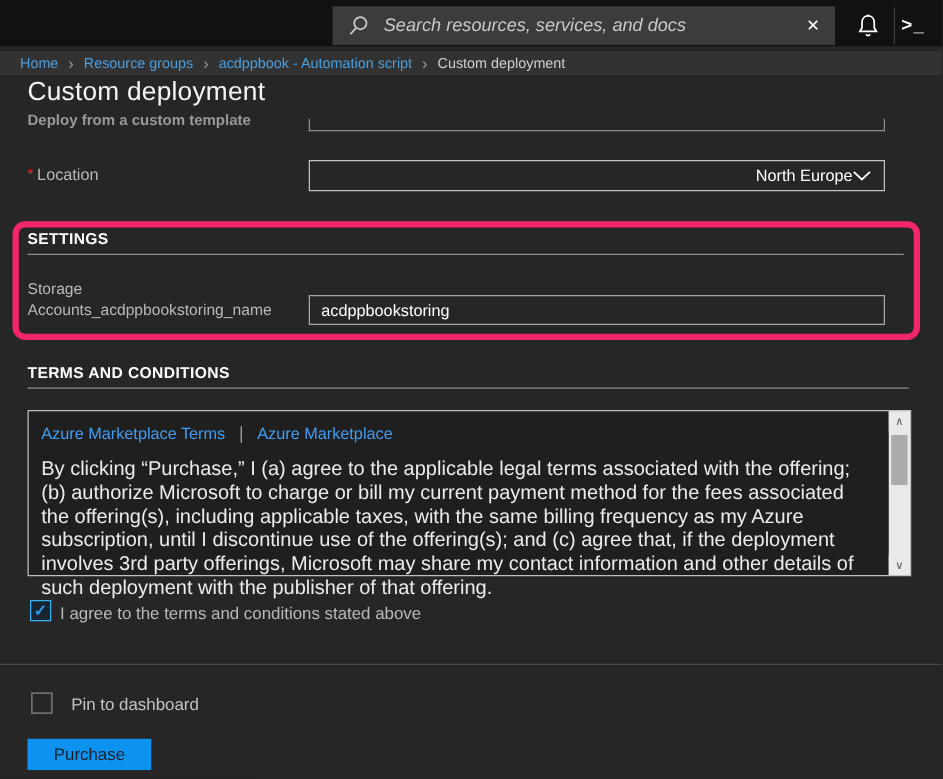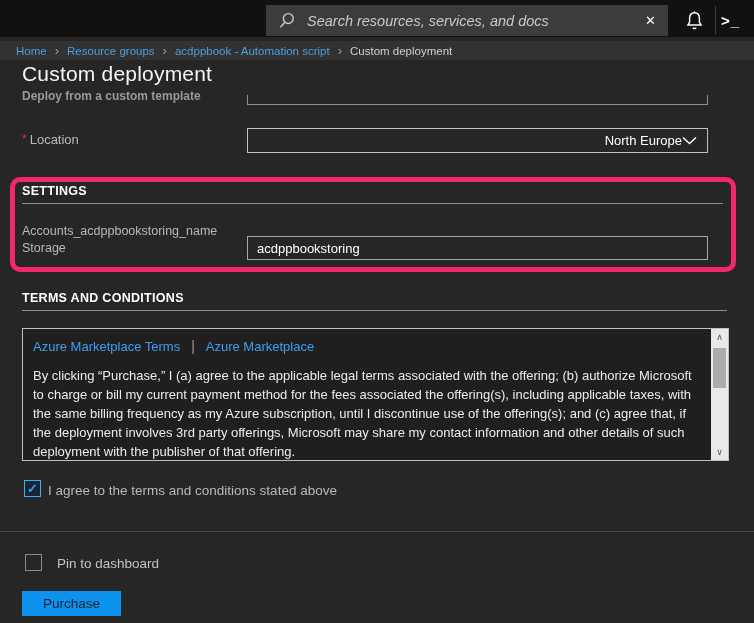--- a/index.html
+++ b/index.html
@@ -87,21 +87,21 @@
   
   .terms-box {
     left:22px; top:328px; width:707px; height:133px;
     background:#1f1f1f; border:1px solid #c0c0c0;
   }
   .terms-links { position:absolute; left:10px; top:9px; display:flex; align-items:center; font-size:13px; }
   .terms-link { color:#3f9ef2; text-decoration:none; cursor:pointer; }
   .terms-link-sep { color:#9a9a9a; margin:0 11px; font-size:14px; }
   .terms-body {
     position:absolute; left:10px; top:37px; width:668px;
-    font-size:13px; line-height:19px; color:#ececec;
+    font-size:16px; line-height:19px; color:#ececec;
   }
   .vscrollbar {
     position:absolute; right:0; top:0; width:17px; height:131px; background:#e9e9e9;
   }
   .scroll-arrow {
     position:absolute; left:0; width:17px; height:16px; background:#e9e9e9;
     color:#555555; font-size:9px; display:flex; align-items:center; justify-content:center;
     border:none; cursor:pointer; font-family:inherit;
   }
   .scroll-up { top:0; }
@@ -177,22 +177,22 @@
     </svg>
   </span>
 </div>
 
 <div class="abs pink-highlight"></div>
 
 <div class="abs section-heading settings-heading">SETTINGS</div>
 <div class="abs hdivider settings-divider"></div>
 
 <div class="abs storage-label">
+  <div>Storage</div>
   <div>Accounts_acdppbookstoring_name</div>
-  <div>Storage</div>
 </div>
 <input class="abs textinput" type="text" value="acdppbookstoring" style="">
 
 <div class="abs section-heading terms-heading">TERMS AND CONDITIONS</div>
 <div class="abs hdivider terms-divider"></div>
 
 <div class="abs terms-box">
   <div class="terms-links">
     <a class="terms-link">Azure Marketplace Terms</a>
     <span class="terms-link-sep">|</span>

